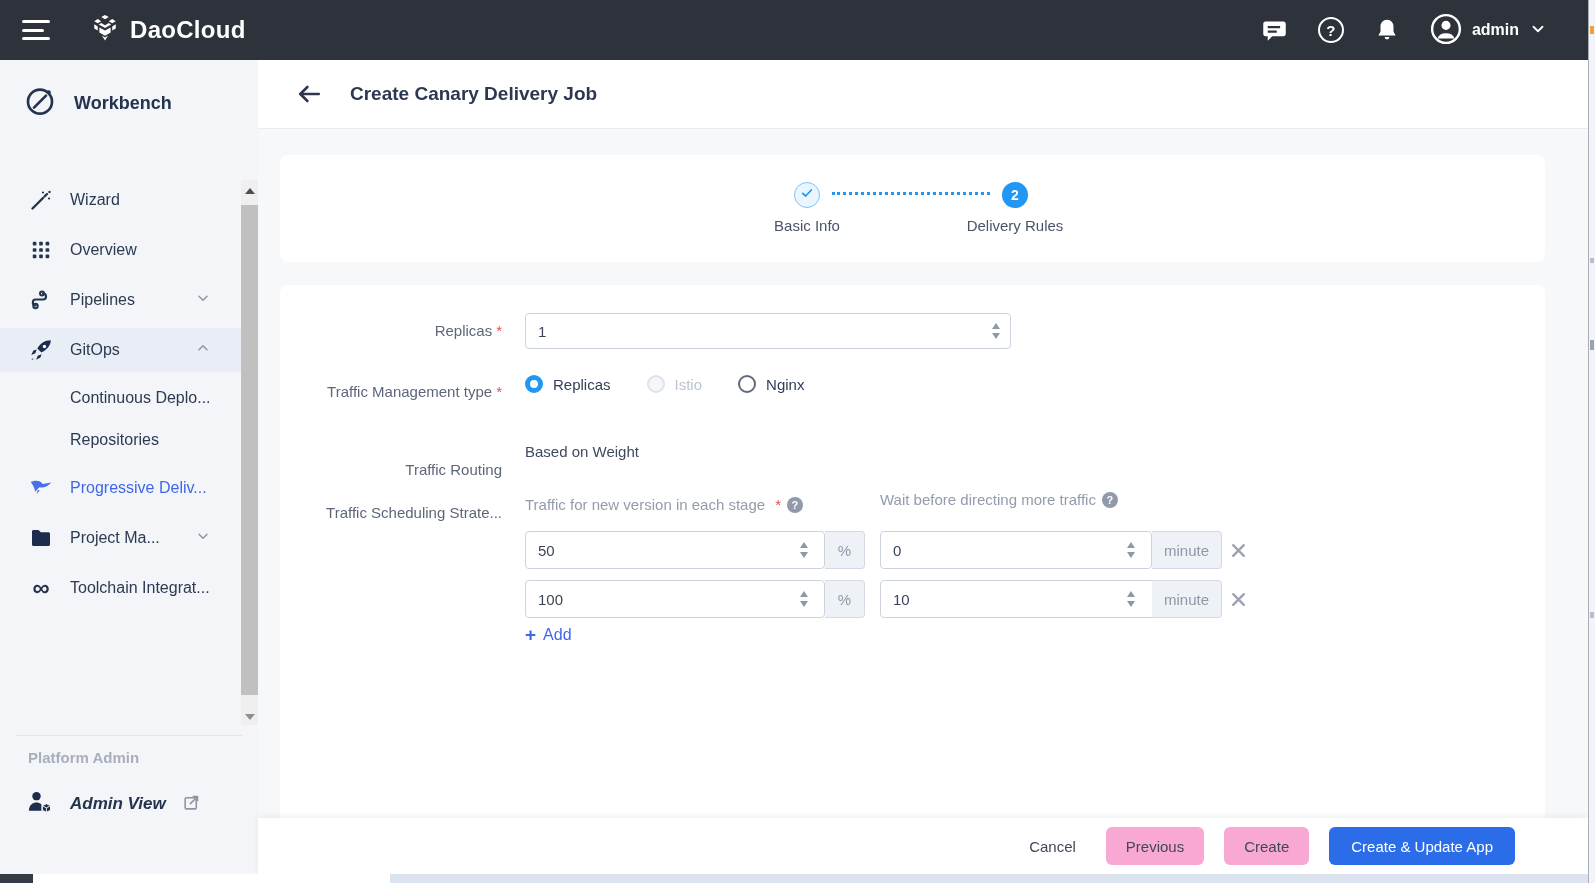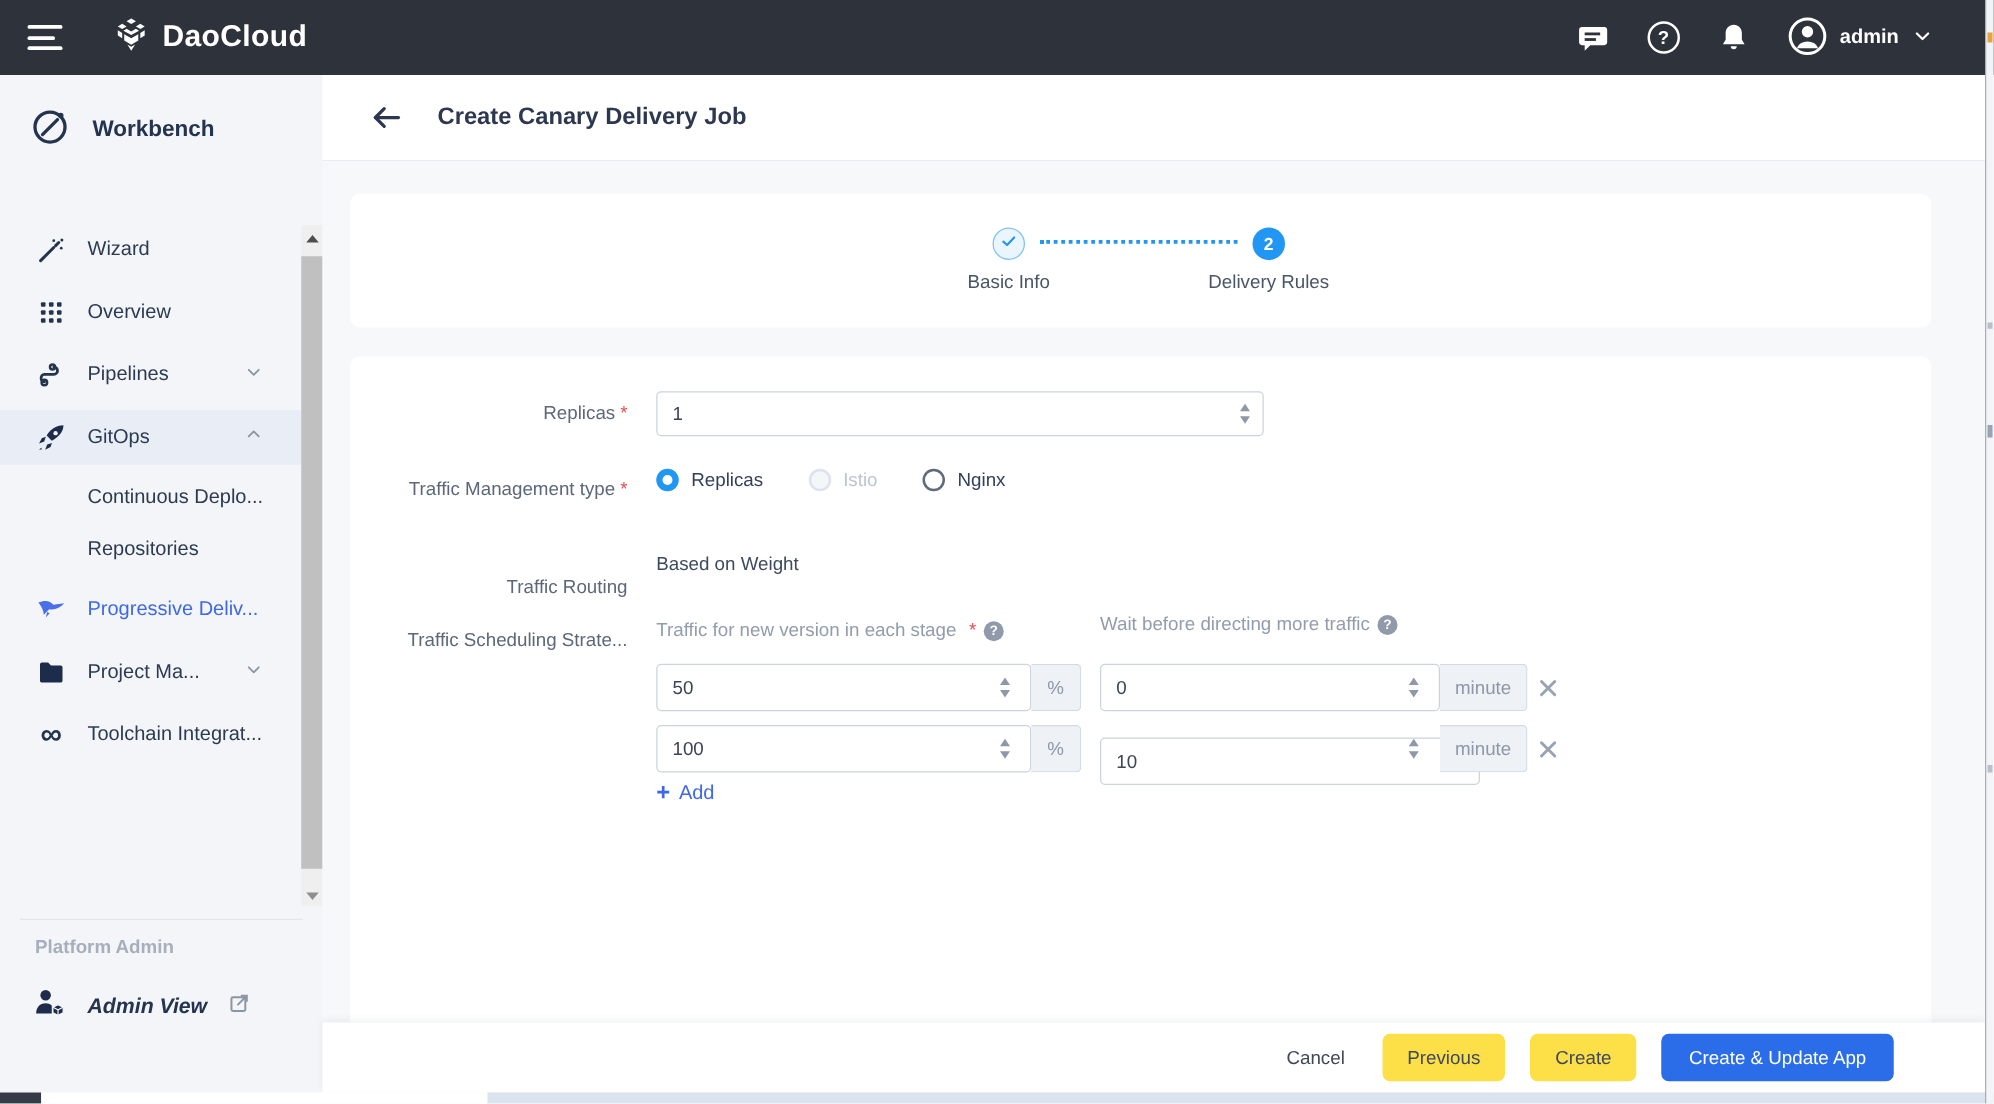--- a/index.html
+++ b/index.html
@@ -113,21 +113,21 @@
   .add-plus{ font-size:19px; font-weight:700; line-height:1; color:#3e68e8; }
 
   
   .action-bar{
     position:absolute; left:258px; right:7px; bottom:9px; height:56px; background:#fff;
     box-shadow:0 -2px 6px rgba(40,50,70,.07); display:flex; align-items:center;
     justify-content:flex-end; gap:20px; padding-right:73px;
   }
   .btn{ height:38px; border:none; border-radius:6px; font-size:15px; font-family:"Liberation Sans",sans-serif; cursor:pointer; }
   .btn-text{ background:none; color:#3f4859; padding:0 10px; }
-  .btn-gray{ background:#fde047; color:#3f4859; padding:6px 20px; }
+  .btn-gray{ background:#f9a8d4; color:#3f4859; padding:6px 20px; }
   .btn-primary{ background:#2b6de9; color:#fff; padding:0 22px; }
 
   
   .bottom-strip{ position:absolute; bottom:0; left:0; width:100%; height:9px; }
   .bs-dark{ position:absolute; left:0; top:0; bottom:0; width:33px; background:#363c47; }
   .bs-thumb{ position:absolute; left:33px; top:0; bottom:0; width:357px; background:#ffffff; cursor:pointer; }
   .bs-track{ position:absolute; left:390px; right:0; top:0; bottom:0; background:#dbe3ee; }
   .right-sliver{ position:absolute; top:0; right:0; width:7px; height:883px; background:#f2f4f7; border-left:1px solid #a9aeb8; z-index:20; }
   .sliver-mark{ position:absolute; left:1px; right:1px; }
 </style>
@@ -423,21 +423,21 @@
         </button>
       </div>
 
       <div class="num-wrap">
         <input class="ctrl" style="left: 245px; top: 295px; width: 300px; height: 38px;" value="100">
         <div class="spin" style="left:520px; top:306px;">
             <span class="up"></span>
             <span class="down"></span>
           </div>
         <div class="addon" style="left:545px; top:295px; width:40px;">%</div>
-        <input class="ctrl" style="left: 600px; top: 305px; width: 304px; height: 38px;" value="10">
+        <input class="ctrl" style="left: 600px; top: 295px; width: 304px; height: 38px;" value="10">
         <div class="spin" style="left:847px; top:306px;">
             <span class="up"></span>
             <span class="down"></span>
           </div>
         <div class="addon" style="left:872px; top:295px; width:70px;">minute</div>
         <button class="row-x" style="left:950px; top:306px;">
           <svg width="17" height="17" viewBox="0 0 16 16">
               <line x1="3" y1="3" x2="13" y2="13" stroke="#9aa3b3" stroke-width="2.2" stroke-linecap="round"></line>
               <line x1="13" y1="3" x2="3" y2="13" stroke="#9aa3b3" stroke-width="2.2" stroke-linecap="round"></line>
             </svg>

